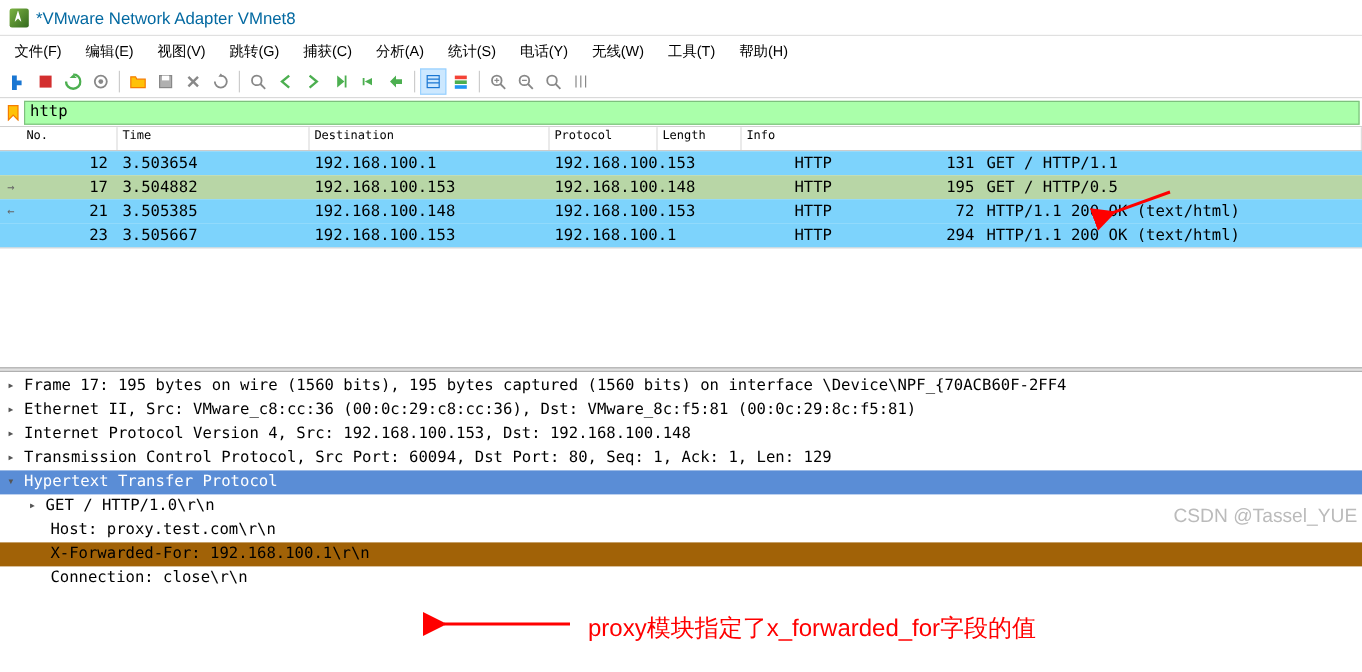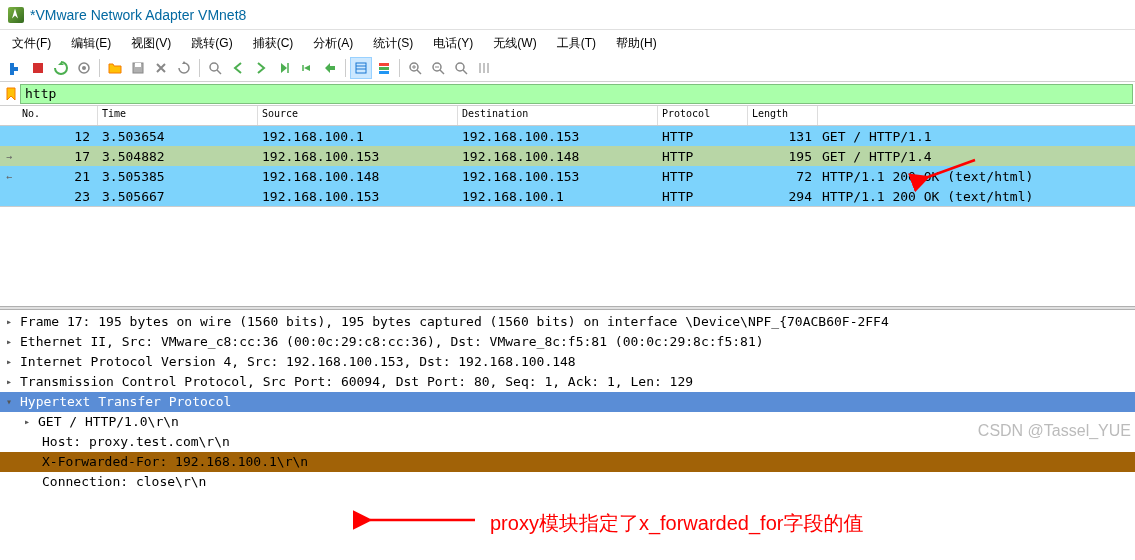--- a/index.html
+++ b/index.html
@@ -199,24 +199,24 @@
         <path d="M2 1 L10 1 L10 13 L6 9 L2 13 Z" fill="#ffc107" stroke="#f57c00"></path>
       </svg>
     </div>
   <input class="filter-input" value="http" style="">
 </div>
 
 <div class="packet-header">
   <div class="row-marker"></div>
   <div class="col col-no" style="text-align:left">No.</div>
   <div class="col col-time">Time</div>
-  <div class="col col-src">Source</div>
   <div class="col col-dst">Destination</div>
   <div class="col col-proto">Protocol</div>
   <div class="col col-len" style="text-align:left">Length</div>
+  <div class="col col-info">Info</div>
 </div>
 
 <div class="packet-list" id="packet-list">
     <div class="packet-row green">
       <div class="row-marker"></div>
       <div class="col col-no">12</div>
       <div class="col col-time">3.503654</div>
       <div class="col col-src">192.168.100.1</div>
       <div class="col col-dst">192.168.100.153</div>
       <div class="col col-proto">HTTP</div>
@@ -224,21 +224,21 @@
       <div class="col col-info">GET / HTTP/1.1</div>
     </div>
     <div class="packet-row selected">
       <div class="row-marker">→</div>
       <div class="col col-no">17</div>
       <div class="col col-time">3.504882</div>
       <div class="col col-src">192.168.100.153</div>
       <div class="col col-dst">192.168.100.148</div>
       <div class="col col-proto">HTTP</div>
       <div class="col col-len">195</div>
-      <div class="col col-info">GET / HTTP/1.4</div>
+      <div class="col col-info">GET / HTTP/0.5</div>
     </div>
     <div class="packet-row green">
       <div class="row-marker">←</div>
       <div class="col col-no">21</div>
       <div class="col col-time">3.505385</div>
       <div class="col col-src">192.168.100.148</div>
       <div class="col col-dst">192.168.100.153</div>
       <div class="col col-proto">HTTP</div>
       <div class="col col-len">72</div>
       <div class="col col-info">HTTP/1.1 200 OK  (text/html)</div>

